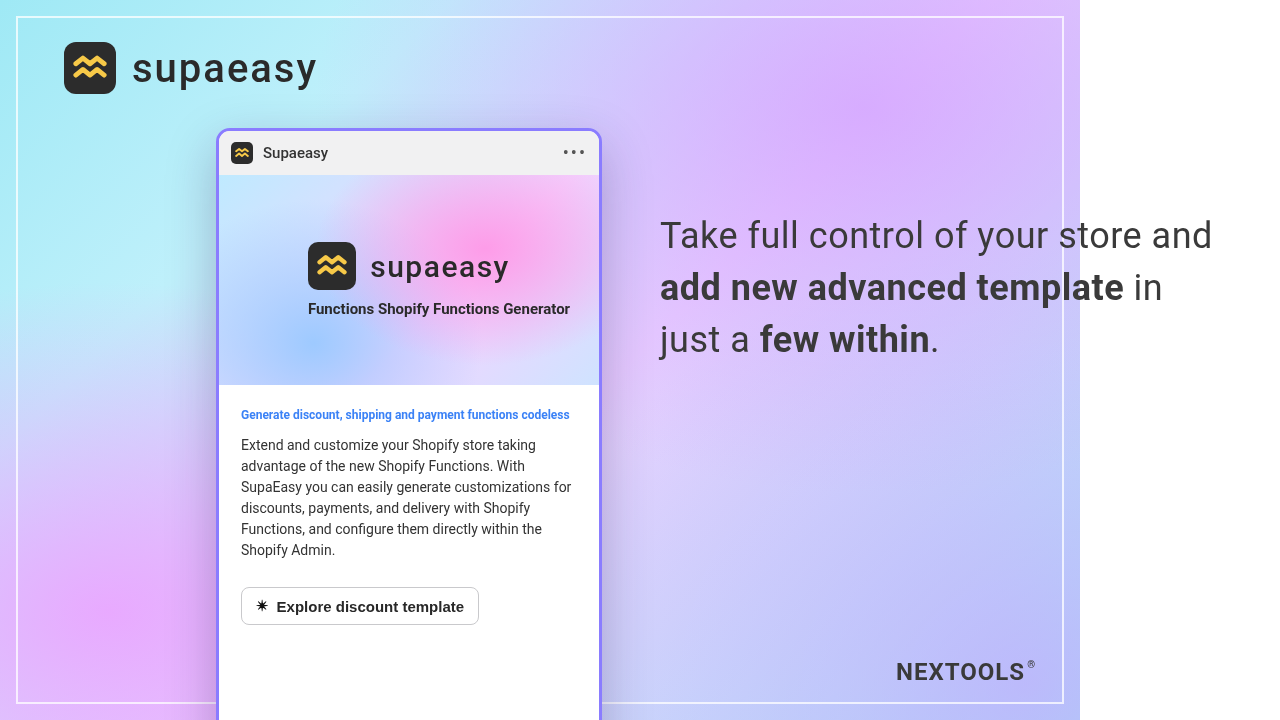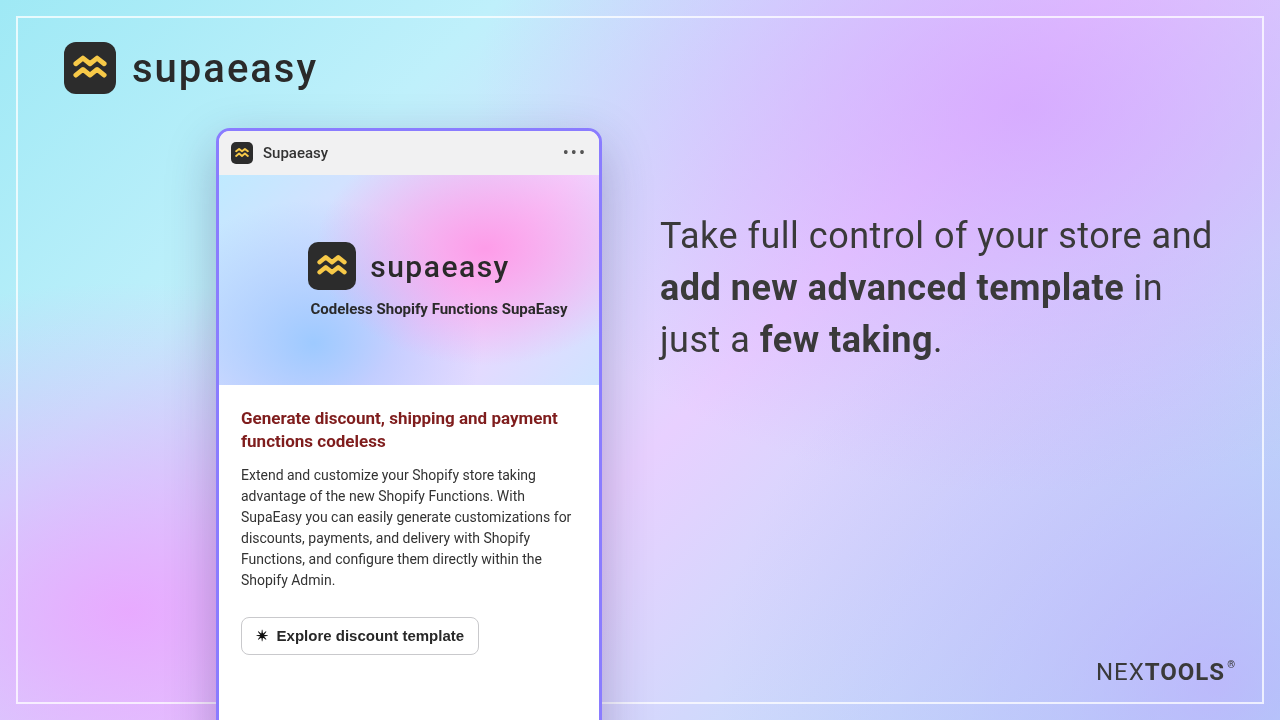--- a/index.html
+++ b/index.html
@@ -1,19 +1,19 @@
 <!DOCTYPE html>
 <html><head>
 <meta charset="utf-8">
 <style>
   * { box-sizing: border-box; margin: 0; padding: 0; }
   html, body { width: 1280px; height: 720px; overflow: hidden; font-family: -apple-system, BlinkMacSystemFont, "Segoe UI", Roboto, sans-serif; }
   .canvas {
     position: relative;
-    width: 1280px; height: 720px;
+    width: 1080px; height: 720px;
     background:
       radial-gradient(900px 600px at 10% 85%, rgba(236,160,255,0.85) 0%, rgba(236,160,255,0) 55%),
       radial-gradient(1000px 700px at 80% 15%, rgba(210,160,255,0.75) 0%, rgba(210,160,255,0) 55%),
       radial-gradient(900px 800px at 95% 95%, rgba(200,150,255,0.55) 0%, rgba(200,150,255,0) 55%),
       linear-gradient(135deg, #9fe9f5 0%, #bff0fb 25%, #e8d0ff 55%, #a6e8f6 100%);
   }
   .frame-border {
     position: absolute; left: 16px; top: 16px; right: 16px; bottom: 16px;
     border: 2px solid rgba(255,255,255,0.75);
     pointer-events: none;
@@ -45,21 +45,21 @@
   }
   .headline b { font-weight: 700; }
 
   
   .footer-brand {
     position: absolute; right: 46px; bottom: 34px;
     font-size: 24px; font-weight: 700; letter-spacing: 1px;
     color: #3a3a3a;
     font-family: "Segoe UI", Roboto, sans-serif;
   }
-  .footer-brand .thin { font-weight: 400; }
+  .footer-brand .thin { font-weight: 700; }
   .footer-brand .dot { font-size: 10px; position: relative; top: -12px; left: 2px; }
 
   
   .phone {
     position: absolute; left: 216px; top: 128px;
     width: 386px; height: 640px;
     background: #f6f6f7;
     border: 3px solid #8a7cff;
     border-radius: 14px;
     box-shadow: 0 18px 50px rgba(40,20,80,0.28);
@@ -108,21 +108,21 @@
   .hero { position: relative; }
   .hero .hero-tagline { align-self: auto; margin: 0; padding: 0; margin-left: 60px; }
 
   .card {
     background: #ffffff;
     margin: 0; padding: 22px 22px 16px 22px;
     flex: 1 1 auto;
     display: flex; flex-direction: column; gap: 12px;
   }
   .card h2 {
-    font-size: 17px; font-weight: 700; color: #7f1d1d; line-height: 1.35;
+    font-size: 12px; font-weight: 700; color: #3b82f6; line-height: 1.35;
   }
   .card p {
     font-size: 14px; color: #333; line-height: 1.5;
   }
   .card .btn {
     margin-top: 14px;
     align-self: flex-start;
     border: 1px solid #c9c9cc;
     background: #fff;
     border-radius: 8px;
@@ -143,21 +143,21 @@
     <div class="mark">
       <svg viewBox="0 0 24 24">
         <path d="M2 9 L7 5 L12 9 L17 5 L22 9" stroke="#f7c948" stroke-width="3.4" fill="none" stroke-linecap="round" stroke-linejoin="round"></path>
         <path d="M2 17 L7 13 L12 17 L17 13 L22 17" stroke="#f7c948" stroke-width="3.4" fill="none" stroke-linecap="round" stroke-linejoin="round"></path>
       </svg>
     </div>
     <div class="word">supaeasy</div>
   </div>
 
   <div class="headline">
-    <span>Take full control of your store and </span><b>add new advanced template</b><span> in just a </span><b>few taking</b><span>.</span>
+    <span>Take full control of your store and </span><b>add new advanced template</b><span> in just a </span><b>few within</b><span>.</span>
   </div>
 
   <div class="footer-brand">
     <span class="thin">NEX</span><span>TOOLS</span><span class="dot">®</span>
   </div>
 
   <div class="phone">
     <div class="phone-header">
       <div class="left">
         <div class="mini-mark">
@@ -174,21 +174,21 @@
     <div class="hero">
       <div class="hero-lockup">
         <div class="hero-mark">
           <svg viewBox="0 0 24 24">
             <path d="M2 9 L7 5 L12 9 L17 5 L22 9" stroke="#f7c948" stroke-width="3.4" fill="none" stroke-linecap="round" stroke-linejoin="round"></path>
             <path d="M2 17 L7 13 L12 17 L17 13 L22 17" stroke="#f7c948" stroke-width="3.4" fill="none" stroke-linecap="round" stroke-linejoin="round"></path>
           </svg>
         </div>
         <div class="hero-word">supaeasy</div>
       </div>
-      <div class="hero-tagline">Codeless Shopify Functions SupaEasy</div>
+      <div class="hero-tagline">Functions Shopify Functions Generator</div>
     </div>
 
     <div class="card">
       <h2>Generate discount, shipping and payment functions codeless</h2>
       <p>Extend and customize your Shopify store taking advantage of the new Shopify Functions. With SupaEasy you can easily generate customizations for discounts, payments, and delivery with Shopify Functions, and configure them directly within the Shopify Admin.</p>
       <button class="btn">
         <span class="sparkle">✴</span>
         <span>Explore discount template</span>
       </button>
     </div>

